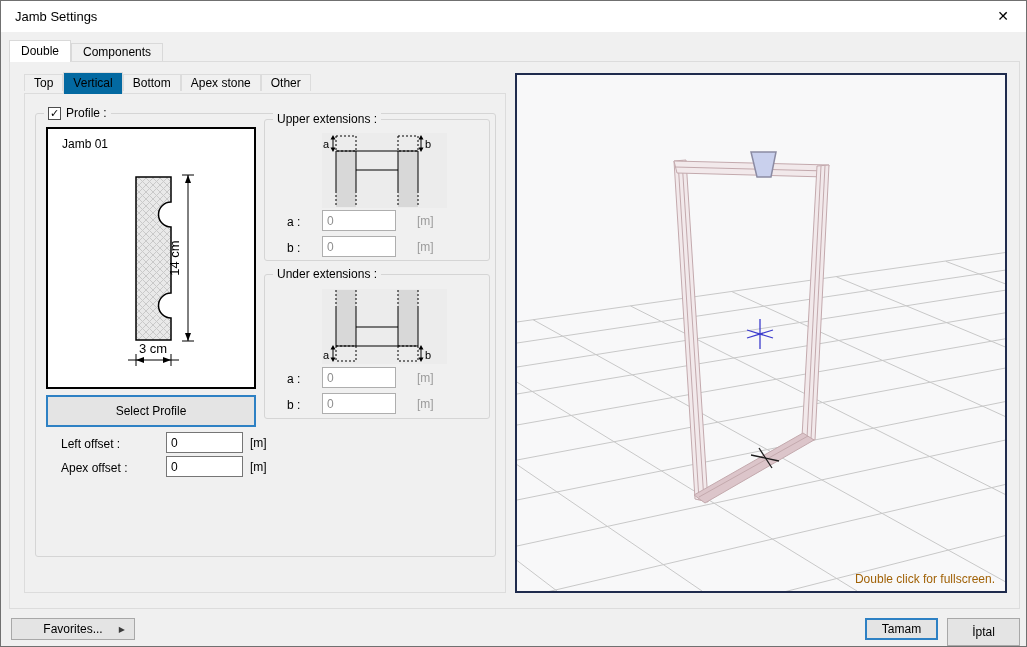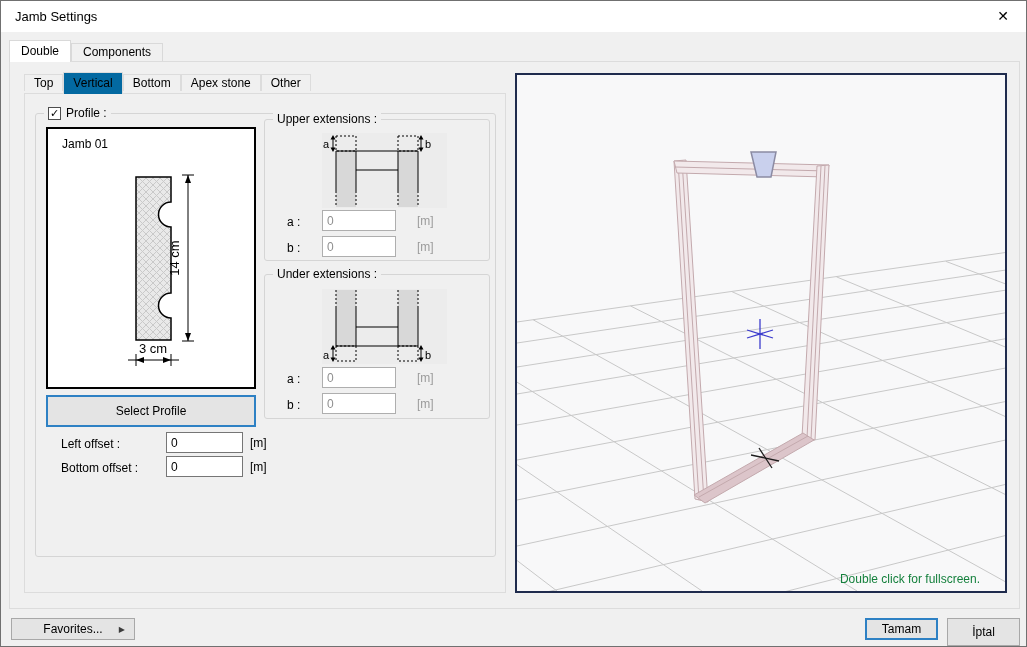--- a/index.html
+++ b/index.html
@@ -44,21 +44,21 @@
   
   .field { position:absolute; box-sizing:border-box; border:1px solid #767676; background:#fff;
            font-size:12px; font-family:"Liberation Sans",sans-serif; padding:2px 4px; }
   .field.dim { color:#8f8f8f; border-color:#aeaeae; }
   .lbl { position:absolute; white-space:nowrap; }
   .unit { color:#000; }
   .unit.dim { color:#9b9b9b; }
   
   .preview { position:absolute; left:505px; top:11px; width:492px; height:520px; box-sizing:border-box;
              border:2px solid #1f2b4d; background:#f8f8f9; cursor:pointer; }
-  .hint { position:absolute; right:25px; bottom:5px; color:#15803d; font-size:12px; }
+  .hint { position:absolute; right:10px; bottom:5px; color:#a16207; font-size:12px; }
   #grid line { stroke:#c8c8c8; stroke-width:1; }
   
   .footer-btn-arrow { position:absolute; right:9px; top:50%; transform:translateY(-50%); font-size:8px; color:#3c3c3c; }
   .diagram { position:absolute; }
 </style>
 </head>
 <body>
 
 <div class="window">
 
@@ -120,21 +120,21 @@
           </svg>
           <span class="profilename">Jamb 01</span>
         </div>
 
         <button class="btn accent" style="left:10px; top:281px; width:210px; height:32px;">Select Profile</button>
 
         <span class="lbl" style="left:25px; top:323px;">Left offset :</span>
         <input class="field" style="left: 130px; top: 318px; width: 77px; height: 21px;" value="0">
         <span class="lbl unit" style="left:214px; top:322px;">[m]</span>
 
-        <span class="lbl" style="left:25px; top:347px;">Bottom offset :</span>
+        <span class="lbl" style="left:25px; top:347px;">Apex offset :</span>
         <input class="field" style="left: 130px; top: 342px; width: 77px; height: 21px;" value="0">
         <span class="lbl unit" style="left:214px; top:346px;">[m]</span>
 
         <div class="groupbox" style="left:228px; top:5px; width:226px; height:142px;">
           <span class="legend">Upper extensions :</span>
           <svg class="diagram" width="125" height="75" viewBox="0 0 125 75" style="left:57px; top:13px;">
             <rect x="0" y="0" width="125" height="75" fill="#ececec"></rect>
             <rect x="14" y="18" width="20" height="56" fill="#d8d8d8"></rect>
             <rect x="76" y="18" width="20" height="56" fill="#d8d8d8"></rect>
             <g stroke="#000" stroke-width="1" fill="none">

